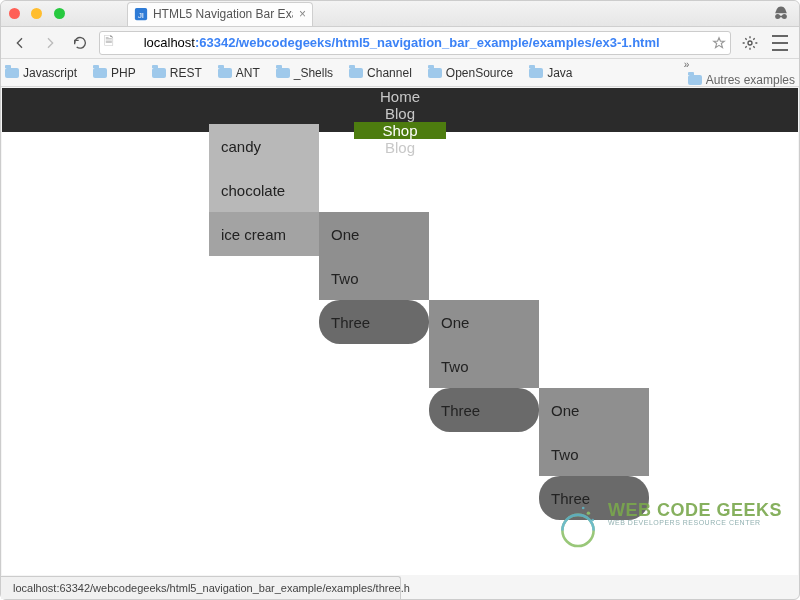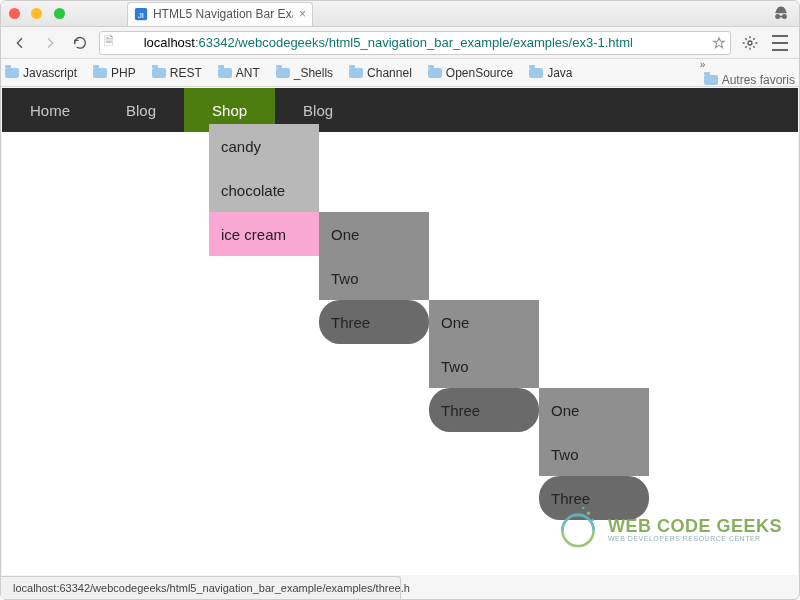--- a/index.html
+++ b/index.html
@@ -17,51 +17,51 @@
 .tab .close { margin-left:6px; color:#888; font-size:12px; }
 .incog { margin-left:auto; width:20px; height:20px; }
 
 .toolbar { height:32px; background:#f5f5f5; border-bottom:1px solid #d9d9d9; display:flex; align-items:center; padding:0 8px; gap:8px; }
 .tbtn { width:22px; height:22px; display:flex; align-items:center; justify-content:center; color:#555; }
 .tbtn svg{stroke:#555;fill:none;stroke-width:2;}
 .tbtn.disabled svg{stroke:#bbb;}
 .omni { flex:1; height:24px; background:#fff; border:1px solid #ccc; border-radius:3px; display:flex; align-items:center; padding:0 4px; font-size:13px; color:#222; }
 .omni .page-ic { font-size:12px; color:#999; margin-right:4px; }
 .url-host { font-weight:400; color:#000;margin-left:26px; }
-.url-rest { color:#0f766e; }
+.url-rest { color:#3b82f6;font-weight:bold; }
 .omni .star { margin-left:auto; color:#999; width:14px; height:14px; }
 .gear { width:16px;height:16px; }
 .menu3 { width:16px;height:16px; display:flex; flex-direction:column; justify-content:space-between; }
 .menu3 span { display:block; height:2px; background:#666; width:100%; }
 
 .bm-bar { height:28px; background:#f7f7f7; border-bottom:1px solid #d9d9d9; display:flex; align-items:center; padding:0 0; gap:8px; font-size:12px; color:#333; }
 .bm { display:flex; align-items:center; gap:4px; padding:2px 4px;}
 .folder-ic { width:14px; height:10px; background:#9fc9eb; border-radius:2px; position:relative; }
 .folder-ic:before { content:''; position:absolute; top:-3px; left:0; width:6px; height:3px; background:#9fc9eb; border-radius:1px 1px 0 0; }
 .bm-over { margin-left:auto; color:#666; }
 .bm-over .chev { font-size:10px; margin-right:4px; }
 
 
 .page { position:absolute; top:87px; left:1px; right:1px; bottom:24px; background:#fff; overflow:hidden; }
 
-nav.topnav { background:#2b2b2b; height:44px; display:flex; align-items:center; }
+nav.topnav { background:#2b2b2b; height:44px; display:flex; align-items:center;flex-direction:column; }
 nav.topnav > .item { color:#c8c8c8; font-size:15px; padding:0 28px; height:44px; display:flex; align-items:center; position:relative; }
 nav.topnav > .item.active { background:#4d7c0f; color:#fff; }
 
 ul.menu, ul.menu ul { list-style:none; }
 ul.menu { position:absolute; top:36px; left:207px; }
 ul.menu li { width:110px; height:44px; padding:0 12px; display:flex; align-items:center; font-size:15px; color:#222; position:relative; }
 ul.menu > li { background:#b8b8b8; }
-ul.menu > li.hover { background:#f9a8d4; }
+ul.menu > li.hover { background:#a3a3a3; }
 ul.menu li ul { position:absolute; left:110px; top:0; }
 ul.menu li ul li { background:#8f8f8f; }
 ul.menu li ul li.hover { background:#6a6a6a;border-radius:21px; }
 
 
-.watermark { position:absolute; right:16px; bottom:18px; display:flex; align-items:center; gap:4px; opacity:.9; }
+.watermark { position:absolute; right:16px; bottom:18px; display:flex; gap:4px; opacity:.9; }
 .wm-label { font-weight:700; color:#7aa84d; font-size:18px; letter-spacing:.5px; line-height:1; }
 .wm-sub { font-size:7px; color:#8aa; letter-spacing:.5px; }
 .wm-gfx svg { width:52px; height:52px; }
 
 
 .status { position:absolute; left:0; bottom:0; height:23px; background:#f1f1f1; border:1px solid #ccc; border-left:none; border-bottom:none; font-size:11px; color:#444; display:flex; align-items:center; padding:0 12px; max-width:400px; border-radius:0 3px 0 0; }
 </style>
 </head>
 <body>
 
@@ -169,21 +169,21 @@
         <span>OpenSource</span>
       </span>
     <span class="bm">
         <span class="folder-ic"></span>
         <span>Java</span>
       </span>
     <span class="bm-over">
       <span class="chev">»</span>
       <span class="bm">
           <span class="folder-ic"></span>
-          <span>Autres favoris</span>
+          <span>Autres examples</span>
         </span>
     </span>
   </div>
 
   <div class="page">
 
     <nav class="topnav">
       <div class="item">
           <span>Home</span>
         </div>

